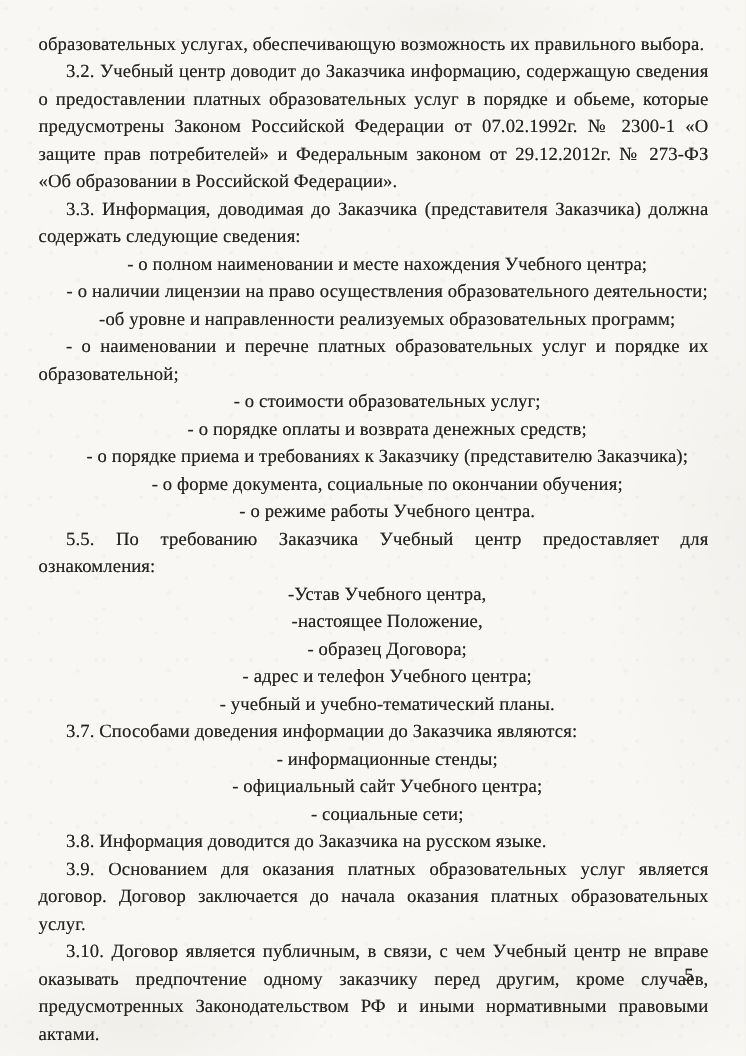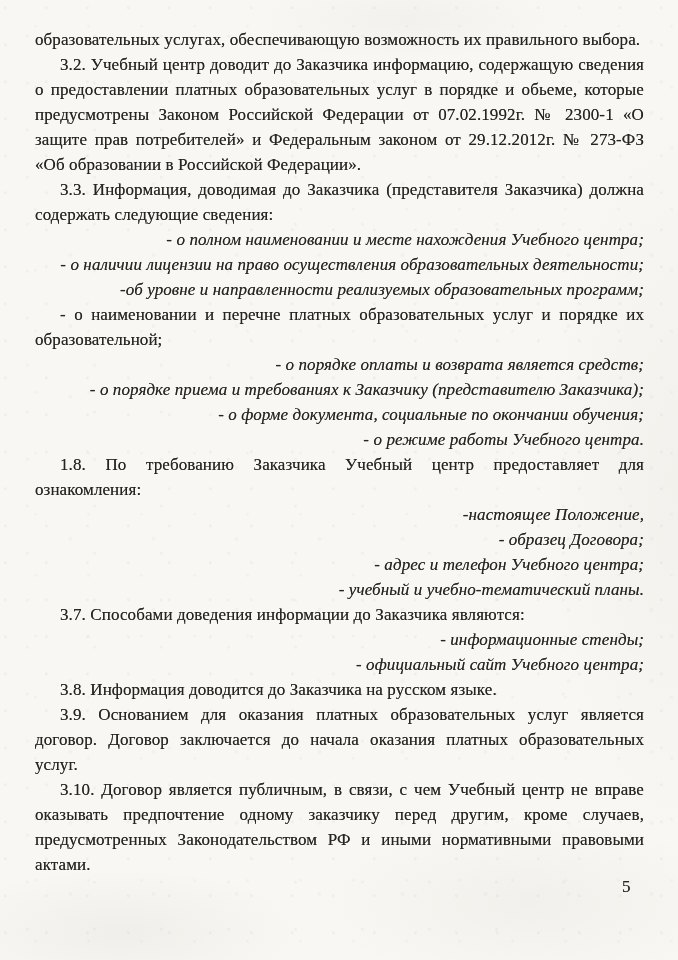--- a/index.html
+++ b/index.html
@@ -44,53 +44,56 @@
     line-height: 25px;
     letter-spacing: 0.1px;
     text-shadow: 0 0 0.5px rgba(35,34,30,0.65);
   }
   .doc-body p {
     margin: 0;
     padding: 0;
   }
   .p-cont       { text-indent: 0;    text-align: left; }
   .p-para       { text-indent: 25px; text-align: justify; }
-  .p-item       { text-indent: 25px; text-align: right; font-style: italic; }
+  .p-item       { text-indent: 25px; text-align: center; }
   .p-item-just  { text-indent: 25px; text-align: justify; }
   .page-number {
     position: absolute;
     top: 874px;
     left: 622px;
     font-size: 17px;
     line-height: 25px;
     text-shadow: 0 0 0.5px rgba(35,34,30,0.6);
   }
 </style>
 </head>
 <body>
 
 <div class="page">
   <div class="doc-body">
       <p class="p-cont">образовательных услугах, обеспечивающую возможность их правильного выбора.</p>
       <p class="p-para">3.2. Учебный центр доводит до Заказчика информацию, содержащую сведения о предоставлении платных образовательных услуг в порядке и обьеме, которые предусмотрены Законом Российской Федерации от 07.02.1992г. № 2300-1 «О защите прав потребителей» и Федеральным законом от 29.12.2012г. № 273-ФЗ «Об образовании в Российской Федерации».</p>
       <p class="p-para">3.3. Информация, доводимая до Заказчика (представителя Заказчика) должна содержать следующие сведения:</p>
       <p class="p-item">- о полном наименовании и месте нахождения Учебного центра;</p>
-      <p class="p-item">- о наличии лицензии на право осуществления образовательных деятельности;</p>
+      <p class="p-item">- о наличии лицензии на право осуществления образовательного деятельности;</p>
       <p class="p-item">-об уровне и направленности реализуемых образовательных программ;</p>
       <p class="p-item-just">- о наименовании и перечне платных образовательных услуг и порядке их образовательной;</p>
-      <p class="p-item">- о порядке оплаты и возврата является средств;</p>
+      <p class="p-item">- о стоимости образовательных услуг;</p>
+      <p class="p-item">- о порядке оплаты и возврата денежных средств;</p>
       <p class="p-item">- о порядке приема и требованиях к Заказчику (представителю Заказчика);</p>
       <p class="p-item">- о форме документа, социальные по окончании обучения;</p>
       <p class="p-item">- о режиме работы Учебного центра.</p>
-      <p class="p-para">1.8. По требованию Заказчика Учебный центр предоставляет для ознакомления:</p>
+      <p class="p-para">5.5. По требованию Заказчика Учебный центр предоставляет для ознакомления:</p>
+      <p class="p-item">-Устав Учебного центра,</p>
       <p class="p-item">-настоящее Положение,</p>
       <p class="p-item">- образец Договора;</p>
       <p class="p-item">- адрес и телефон Учебного центра;</p>
       <p class="p-item">- учебный и учебно-тематический планы.</p>
       <p class="p-para">3.7. Способами доведения информации до Заказчика являются:</p>
       <p class="p-item">- информационные стенды;</p>
       <p class="p-item">- официальный сайт Учебного центра;</p>
+      <p class="p-item">- социальные сети;</p>
       <p class="p-para">3.8. Информация доводится до Заказчика на русском языке.</p>
       <p class="p-para">3.9. Основанием для оказания платных образовательных услуг является договор. Договор заключается до начала оказания платных образовательных услуг.</p>
       <p class="p-para">3.10. Договор является публичным, в связи, с чем Учебный центр не вправе оказывать предпочтение одному заказчику перед другим, кроме случаев, предусмотренных Законодательством РФ и иными нормативными правовыми актами.</p>
     </div>
   <div class="page-number">5</div>
 </div>
 
 </body></html>

